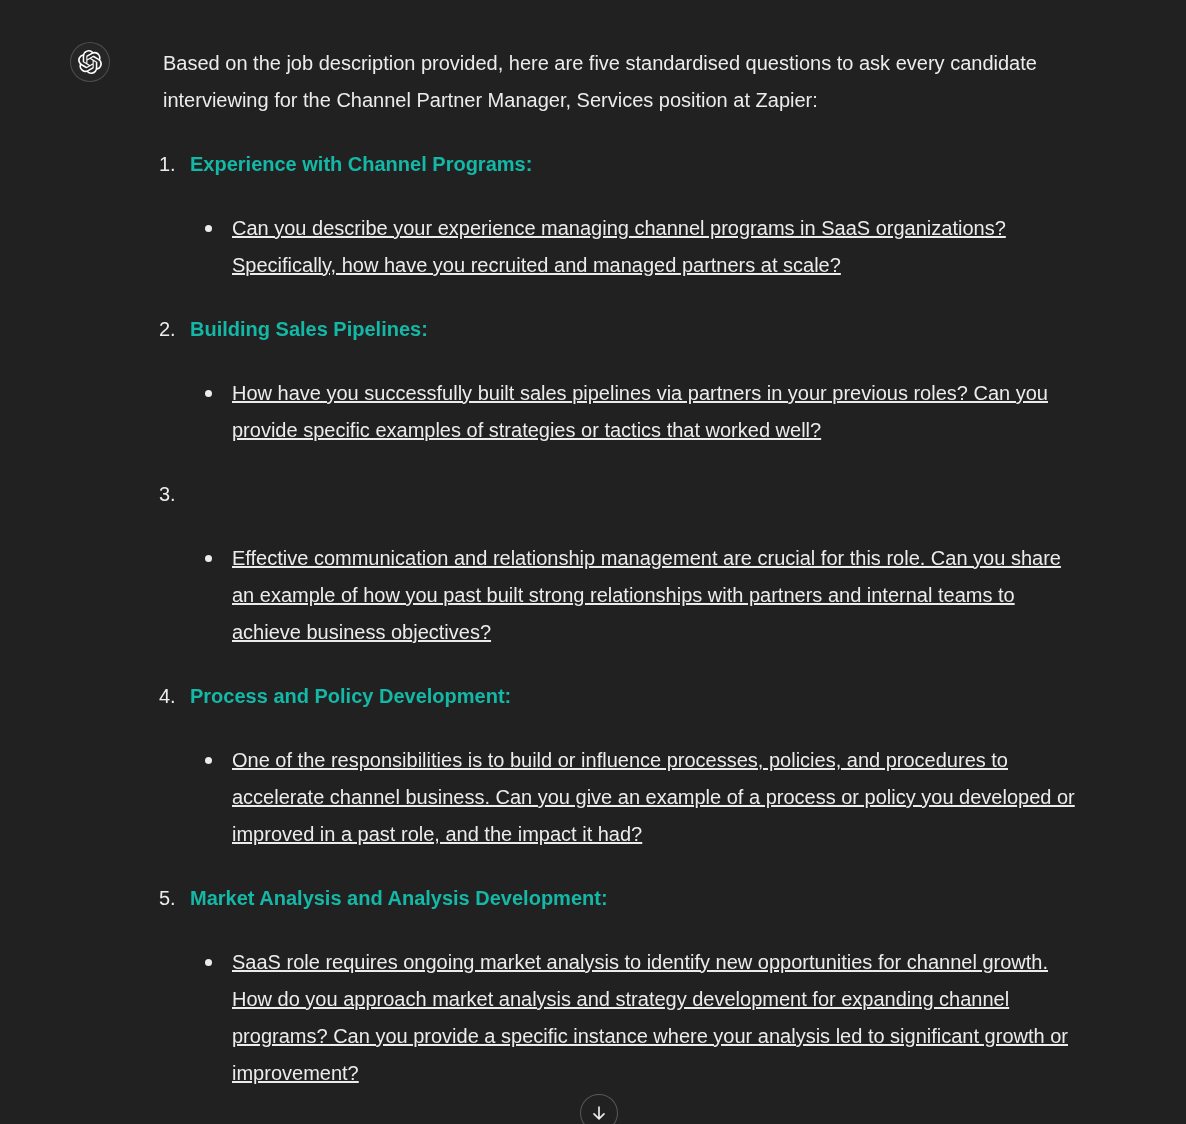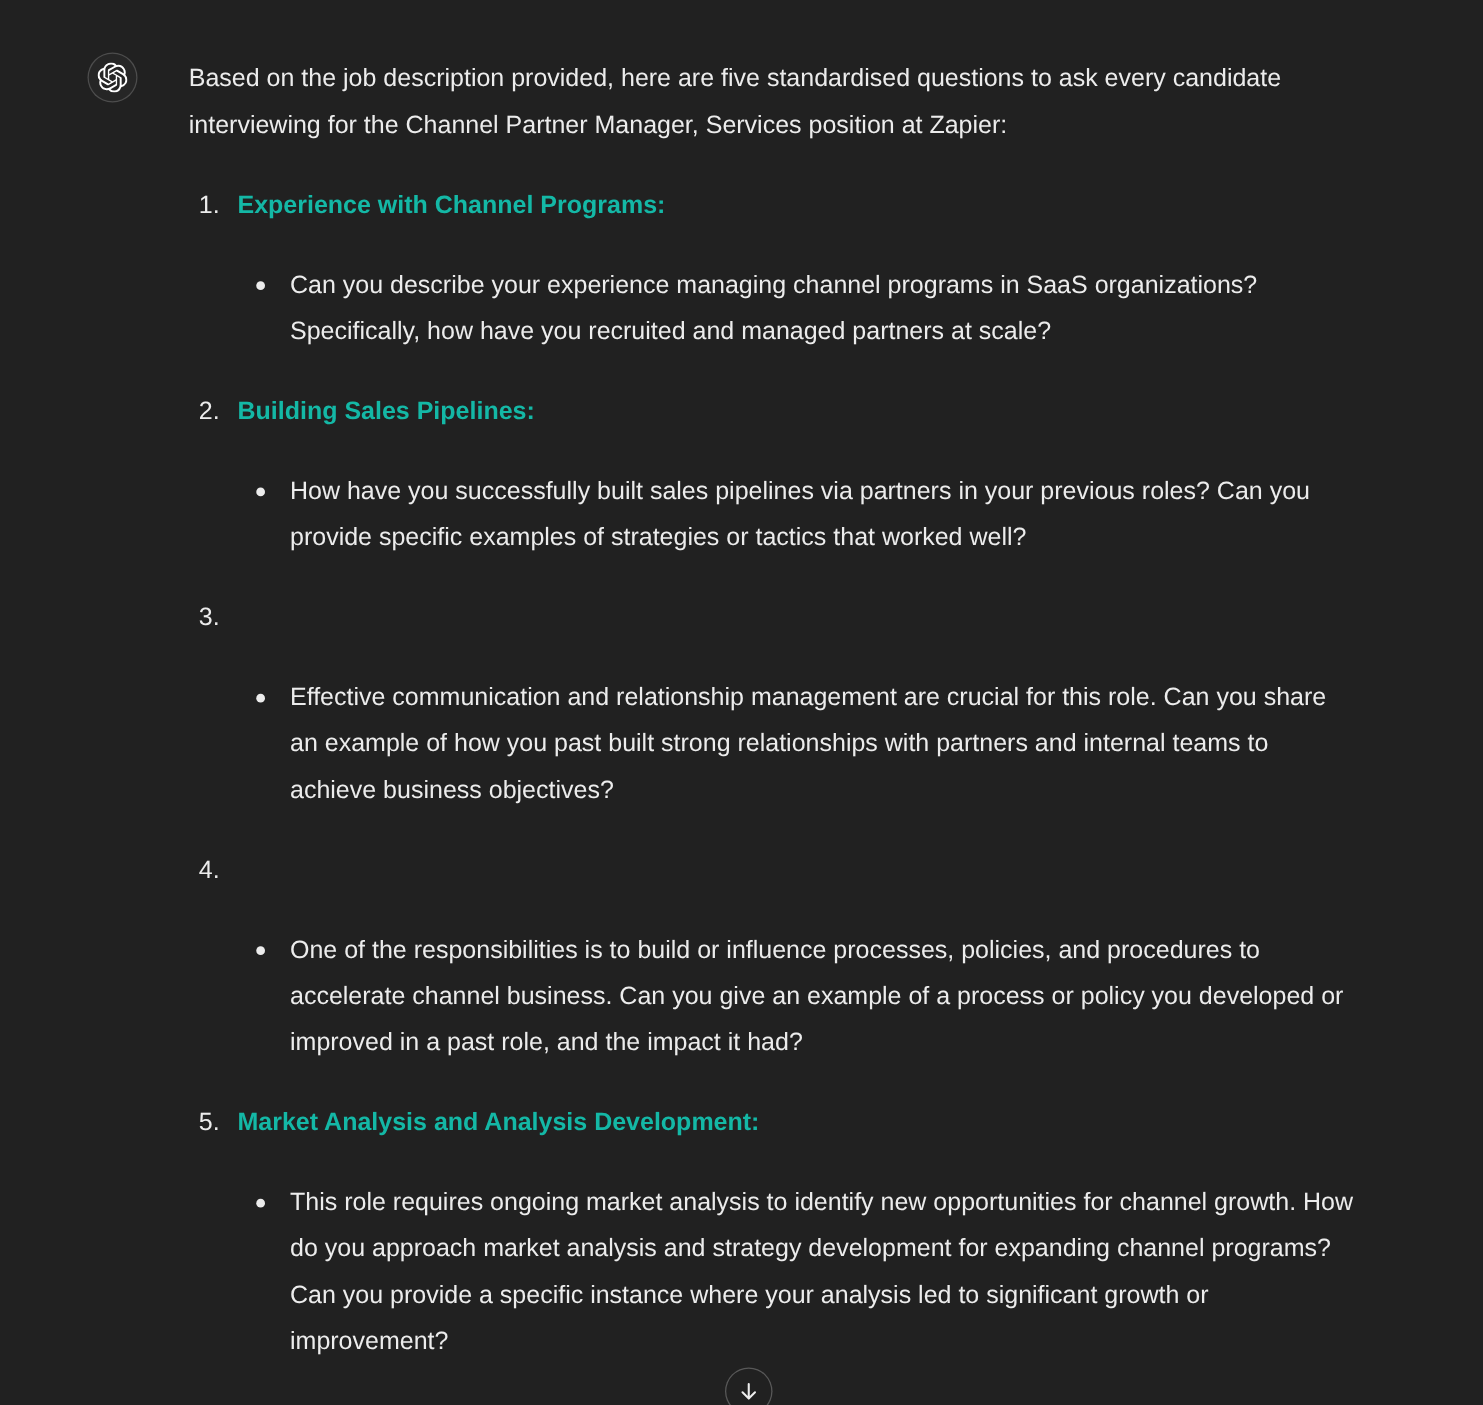--- a/index.html
+++ b/index.html
@@ -39,21 +39,21 @@
   .content {
     position: absolute;
     top: 5px;
     left: 77px;
     width: 940px;
     font-size: 20px;
     line-height: 37px;
   }
 
   .intro {
-    margin: 0 0 27px 4px;
+    margin: 0 0 27px 16px;
     width: 938px;
   }
 
   .oli {
     display: flex;
     margin: 0 0 27px 0;
     padding-left: 12px;
   }
   .oli .num {
     width: 31px;
@@ -61,20 +61,21 @@
   }
   .oli .heading {
     font-weight: 700;
     color: #14b8a6;
   }
 
   .uli {
     display: flex;
     margin: 0 0 27px 0;
     padding-left: 58px;
+    text-decoration: underline;
   }
   .uli .dot {
     flex: 0 0 27px;
     width: 27px;
   }
   .uli .dot::before {
     content: "";
     display: block;
     width: 7px;
     height: 7px;
@@ -150,33 +151,34 @@
     <div class="oli">
       <span class="num">3.</span>
     </div>
     <div class="uli">
       <span class="dot"></span>
       <p>Effective communication and relationship management are crucial for this role. Can you share an example of how you past built strong relationships with partners and internal teams to achieve business objectives?</p>
     </div>
 
     <div class="oli">
       <span class="num">4.</span>
+      <span class="heading">Process and Policy Development:</span>
     </div>
     <div class="uli">
       <span class="dot"></span>
       <p>One of the responsibilities is to build or influence processes, policies, and procedures to accelerate channel business. Can you give an example of a process or policy you developed or improved in a past role, and the impact it had?</p>
     </div>
 
     <div class="oli">
       <span class="num">5.</span>
       <span class="heading">Market Analysis and Analysis Development:</span>
     </div>
     <div class="uli">
       <span class="dot"></span>
-      <p>This role requires ongoing market analysis to identify new opportunities for channel growth. How do you approach market analysis and strategy development for expanding channel programs? Can you provide a specific instance where your analysis led to significant growth or improvement?</p>
+      <p>SaaS role requires ongoing market analysis to identify new opportunities for channel growth. How do you approach market analysis and strategy development for expanding channel programs? Can you provide a specific instance where your analysis led to significant growth or improvement?</p>
     </div>
 
   </div>
 </div>
 
 <button class="scroll-btn">
   <span style="display:flex;">
     <svg viewBox="0 0 24 24" xmlns="http://www.w3.org/2000/svg">
       <path d="M12 5v13M6 13l6 6 6-6"></path>
     </svg>

